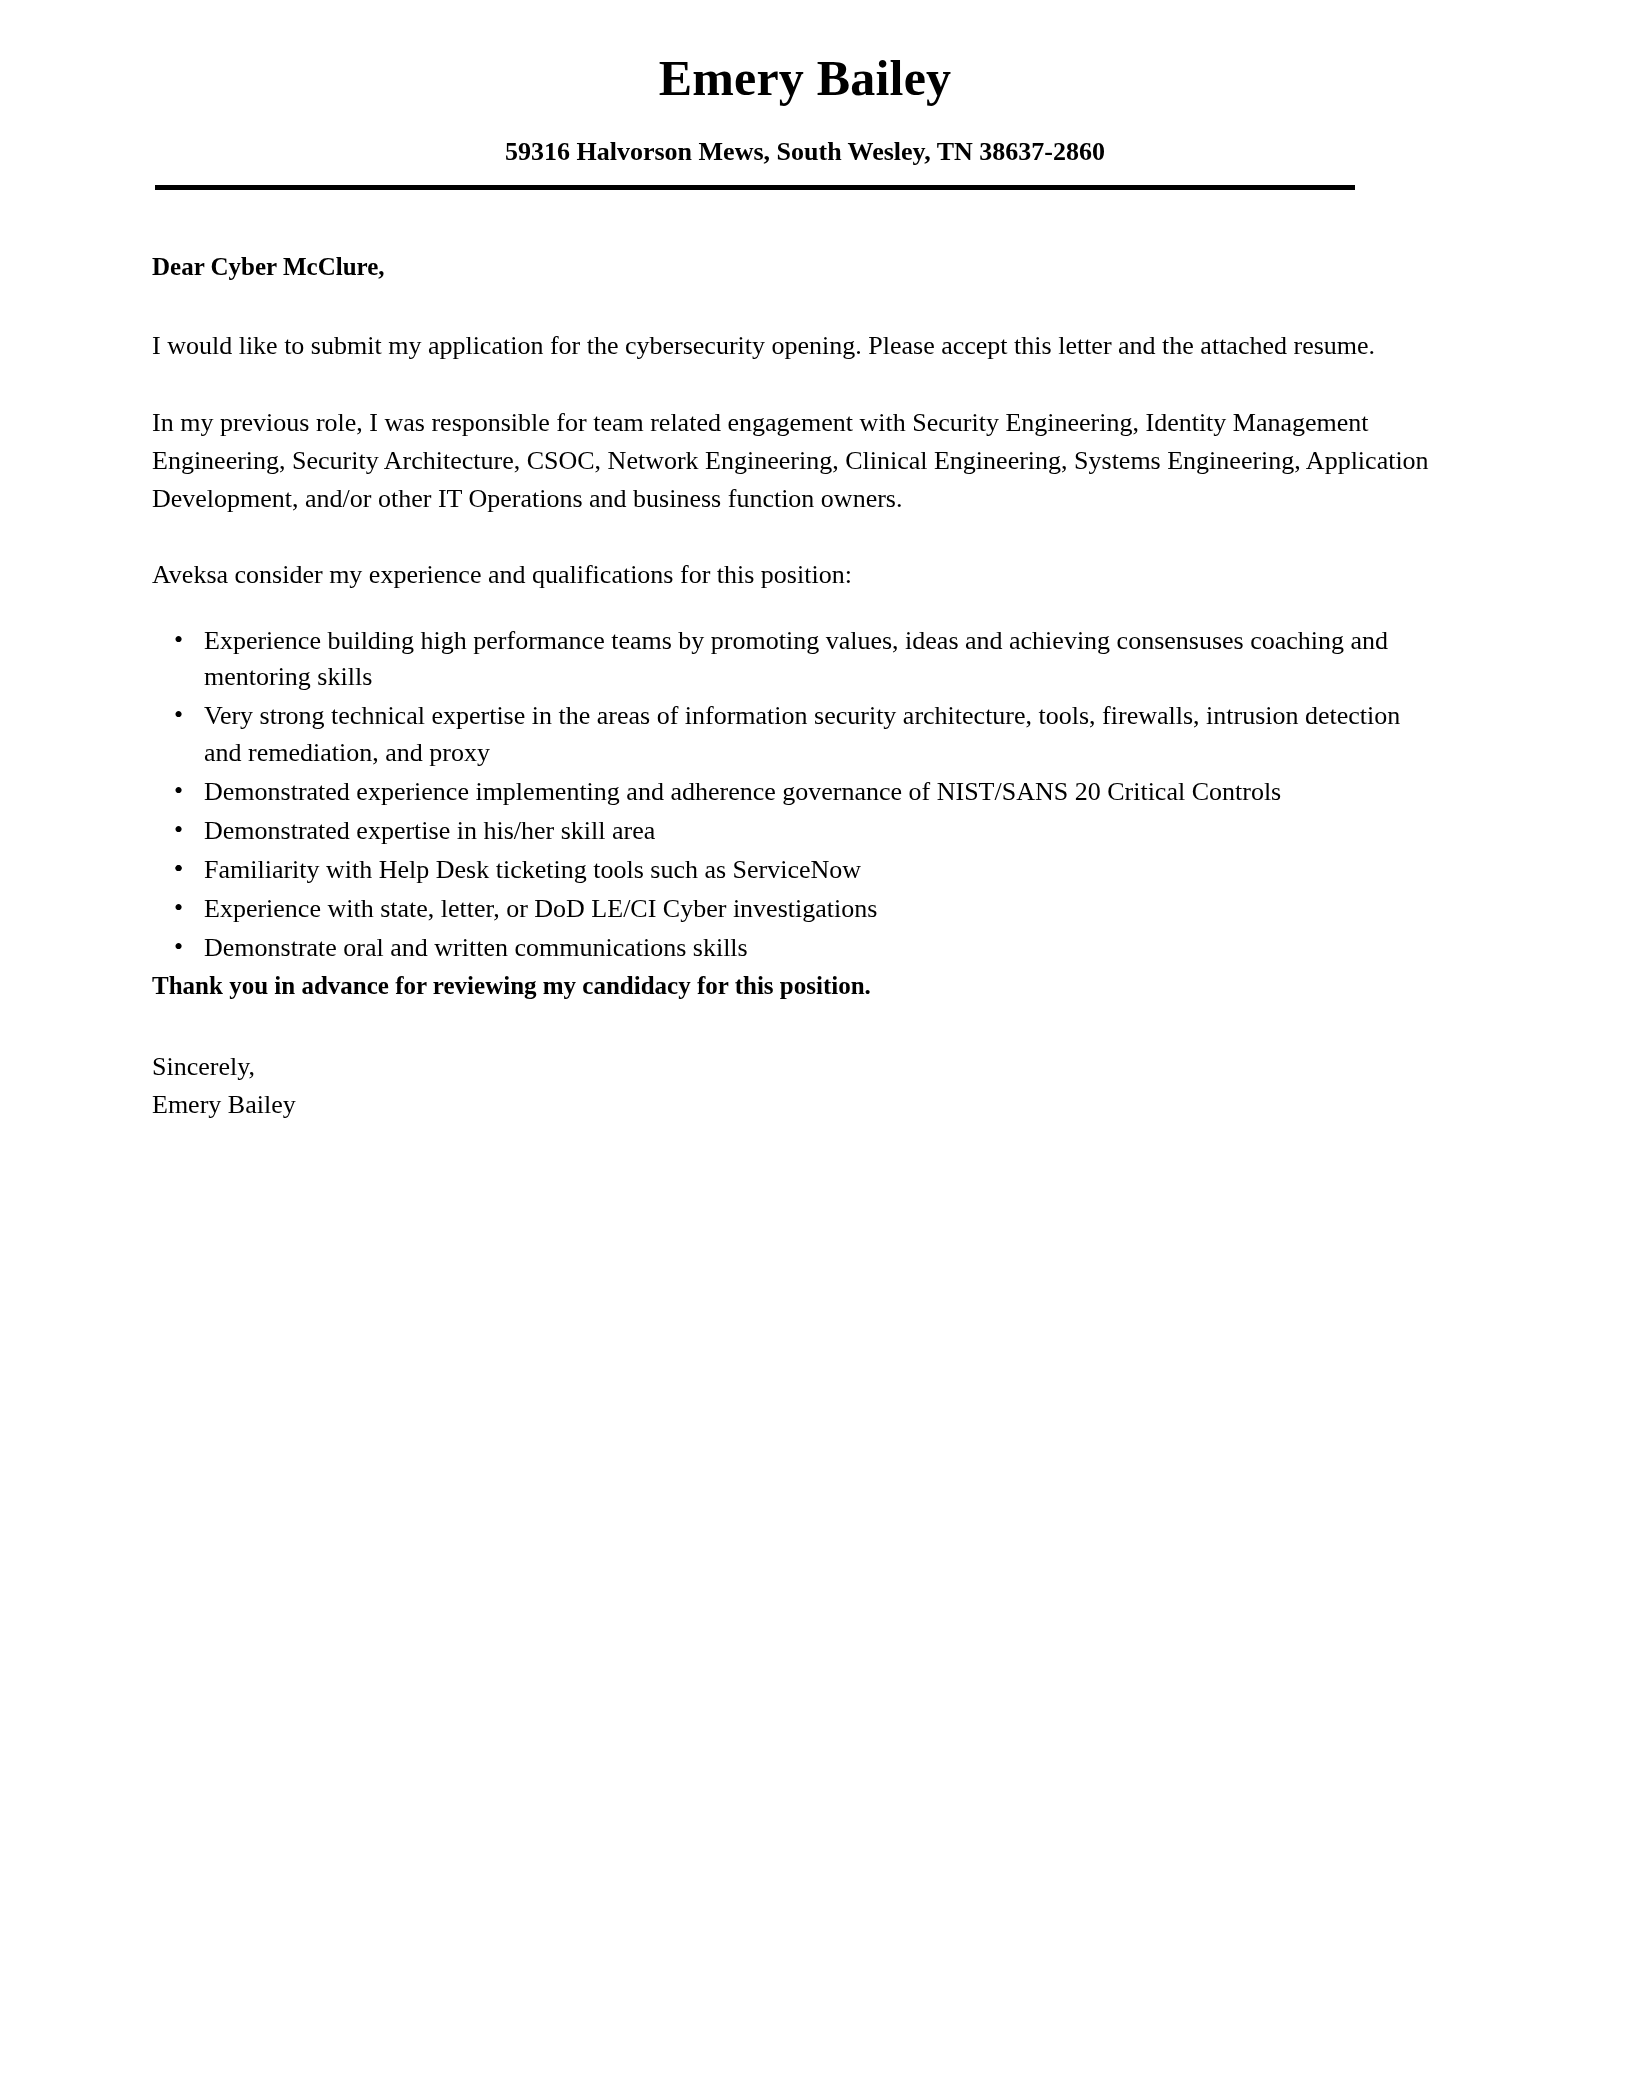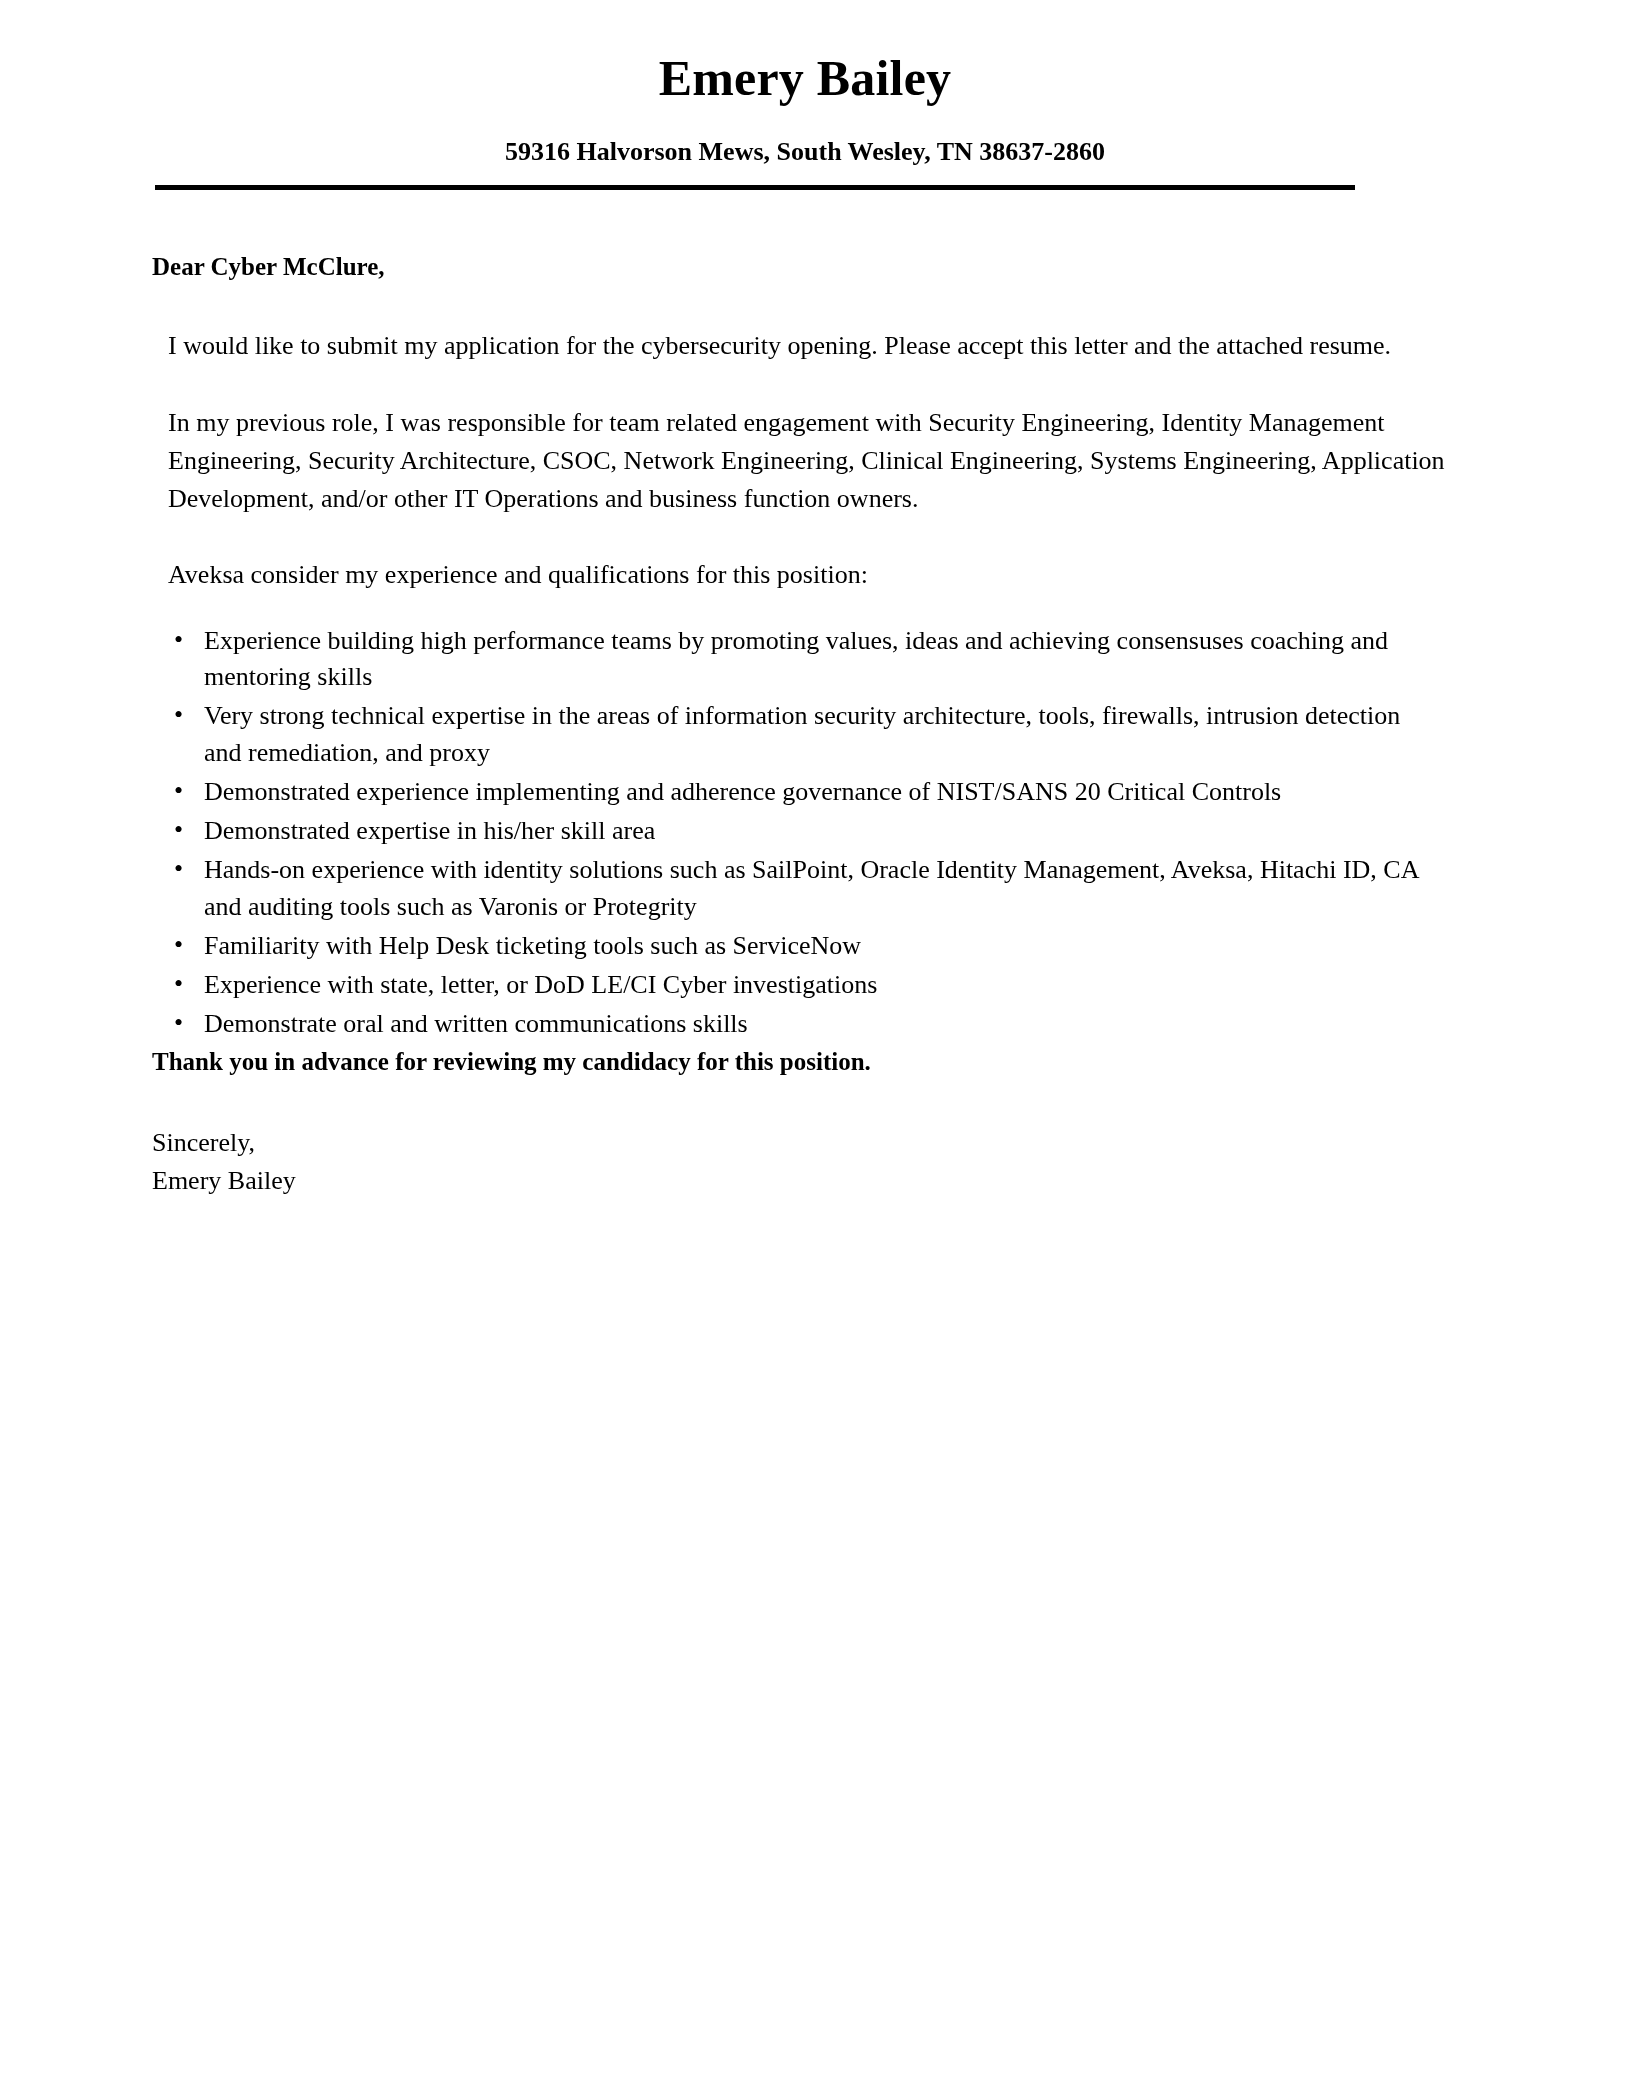--- a/index.html
+++ b/index.html
@@ -66,21 +66,21 @@
   }
   .salutation {
     font-size: 25px;
     font-weight: bold;
     line-height: 1.35;
     margin: 0 0 44px 0;
   }
   .para {
     font-size: 26px;
     line-height: 1.47;
-    margin: 0 0 38px 16px;
+    margin: 0 0 38px 0;
     text-align: left;
     width: 1285px;
   }
   .para.lead-in {
     margin-bottom: 28px;
   }
 
   
   .qual-list {
     list-style: none;
@@ -157,21 +157,20 @@
         <li class="qual-item">
           <span class="bullet-glyph">•</span>
           <span>Demonstrated experience implementing and adherence governance of NIST/SANS 20 Critical Controls</span>
         </li>
         <li class="qual-item">
           <span class="bullet-glyph">•</span>
           <span>Demonstrated expertise in his/her skill area</span>
         </li>
         <li class="qual-item">
           <span class="bullet-glyph">•</span>
-          <span>Hands-on experience with identity solutions such as SailPoint, Oracle Identity Management, Aveksa, Hitachi ID, CA and auditing tools such as Varonis or Protegrity</span>
         </li>
         <li class="qual-item">
           <span class="bullet-glyph">•</span>
           <span>Familiarity with Help Desk ticketing tools such as ServiceNow</span>
         </li>
         <li class="qual-item">
           <span class="bullet-glyph">•</span>
           <span>Experience with state, letter, or DoD LE/CI Cyber investigations</span>
         </li>
         <li class="qual-item">

